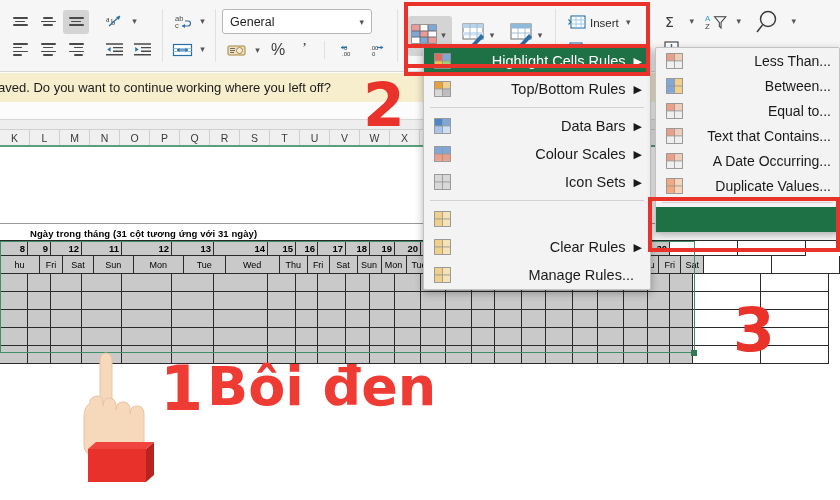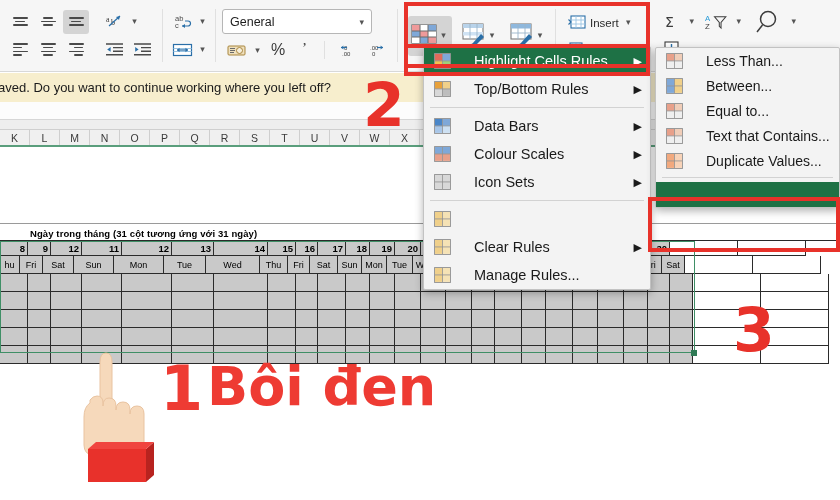--- a/index.html
+++ b/index.html
@@ -104,21 +104,21 @@
   }
   .selhandle { position: absolute; width: 6px; height: 6px; background: #2f7a55; }
 
   
   .menu {
     position: absolute; background: #f3f3f3; border: 1px solid #c2c2c2;
     box-shadow: 0 3px 9px rgba(0,0,0,.30); border-radius: 2px;
   }
   .mi {
     display: flex; align-items: center; height: 28px; padding: 0 8px 0 10px;
-    font-size: 14.5px; color: #1a1a1a; gap: 23px; white-space: nowrap;
+    font-size: 14.5px; color: #1a1a1a; gap: 8px; white-space: nowrap; text-align: right;
   }
   .mi.sel { background: #1e7145; color: #fff; }
   .mi .lbl { flex: 1; }
   .mi .arrow { font-size: 11px; }
   .msep { height: 1px; background: #d2d2d2; margin: 4px 6px; }
 
   .menu2 .mi { height: 25px; font-size: 14px; }
 
   
   .micon { width: 17px; height: 16px; position: relative; flex: 0 0 17px; }
@@ -489,21 +489,21 @@
           <div class="tcell num" style="width: 24px;">25</div>
           <div class="tcell num" style="width: 27px;">26</div>
           <div class="tcell num" style="width: 25px;">27</div>
           <div class="tcell num" style="width: 26px;">28</div>
           <div class="tcell num" style="width: 24px;">29</div>
           <div class="tcell num" style="width: 22px;">30</div>
           <div class="tcell white" style="width: 68px;"></div>
           <div class="tcell white" style="width: 68px;"></div>
         </div>
       <div class="trow rowtall" id="weekday-row">
-          <div class="tcell" style="width: 20px;">hu</div>
+          <div class="tcell" style="width: 40px;">hu</div>
           <div class="tcell" style="width: 23px;">Fri</div>
           <div class="tcell" style="width: 31px;">Sat</div>
           <div class="tcell" style="width: 40px;">Sun</div>
           <div class="tcell" style="width: 50px;">Mon</div>
           <div class="tcell" style="width: 42px;">Tue</div>
           <div class="tcell" style="width: 54px;">Wed</div>
           <div class="tcell" style="width: 28px;">Thu</div>
           <div class="tcell" style="width: 22px;">Fri</div>
           <div class="tcell" style="width: 28px;">Sat</div>
           <div class="tcell" style="width: 24px;">Sun</div>
@@ -836,20 +836,33 @@
             <rect x="8.5" y="7.9" width="7.5" height="7" fill="#efefef"></rect>
             <g stroke="#8f8f8f" stroke-width=".8">
               <path d="M8.5 1v14M1 7.9h15"></path>
             </g>
           </svg></span>
         <span class="lbl">Text that Contains...</span>
       </div>
       <div class="mi">
         <span class="micon"><svg width="17" height="16" viewBox="0 0 17 16">
             <rect x="0.6" y="0.6" width="15.8" height="14.8" fill="#fff" stroke="#8f8f8f" stroke-width="1"></rect>
+            <rect x="1" y="1" width="7.5" height="6.9" fill="#e8a08a"></rect>
+            <rect x="8.5" y="1" width="7.5" height="6.9" fill="#f0cdb8"></rect>
+            <rect x="1" y="7.9" width="7.5" height="7" fill="#efefef"></rect>
+            <rect x="8.5" y="7.9" width="7.5" height="7" fill="#efefef"></rect>
+            <g stroke="#8f8f8f" stroke-width=".8">
+              <path d="M8.5 1v14M1 7.9h15"></path>
+            </g>
+          </svg></span>
+        <span class="lbl">A Date Occurring...</span>
+      </div>
+      <div class="mi">
+        <span class="micon"><svg width="17" height="16" viewBox="0 0 17 16">
+            <rect x="0.6" y="0.6" width="15.8" height="14.8" fill="#fff" stroke="#8f8f8f" stroke-width="1"></rect>
             <rect x="1" y="1" width="7.5" height="6.9" fill="#f2a97e"></rect>
             <rect x="8.5" y="1" width="7.5" height="6.9" fill="#f8d3b8"></rect>
             <rect x="1" y="7.9" width="7.5" height="7" fill="#f2a97e"></rect>
             <rect x="8.5" y="7.9" width="7.5" height="7" fill="#f8d3b8"></rect>
             <g stroke="#8f8f8f" stroke-width=".8">
               <path d="M8.5 1v14M1 7.9h15"></path>
             </g>
           </svg></span>
         <span class="lbl">Duplicate Values...</span>
       </div>

